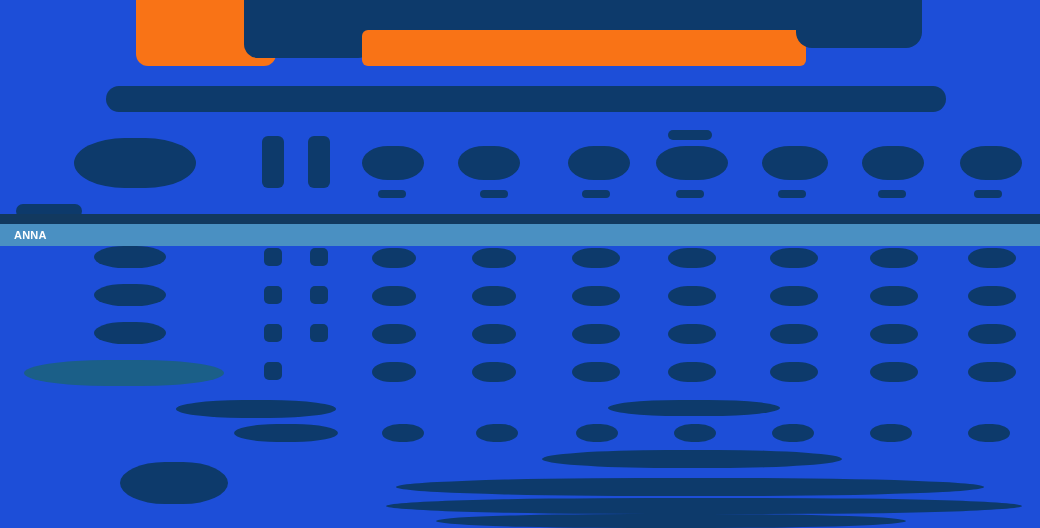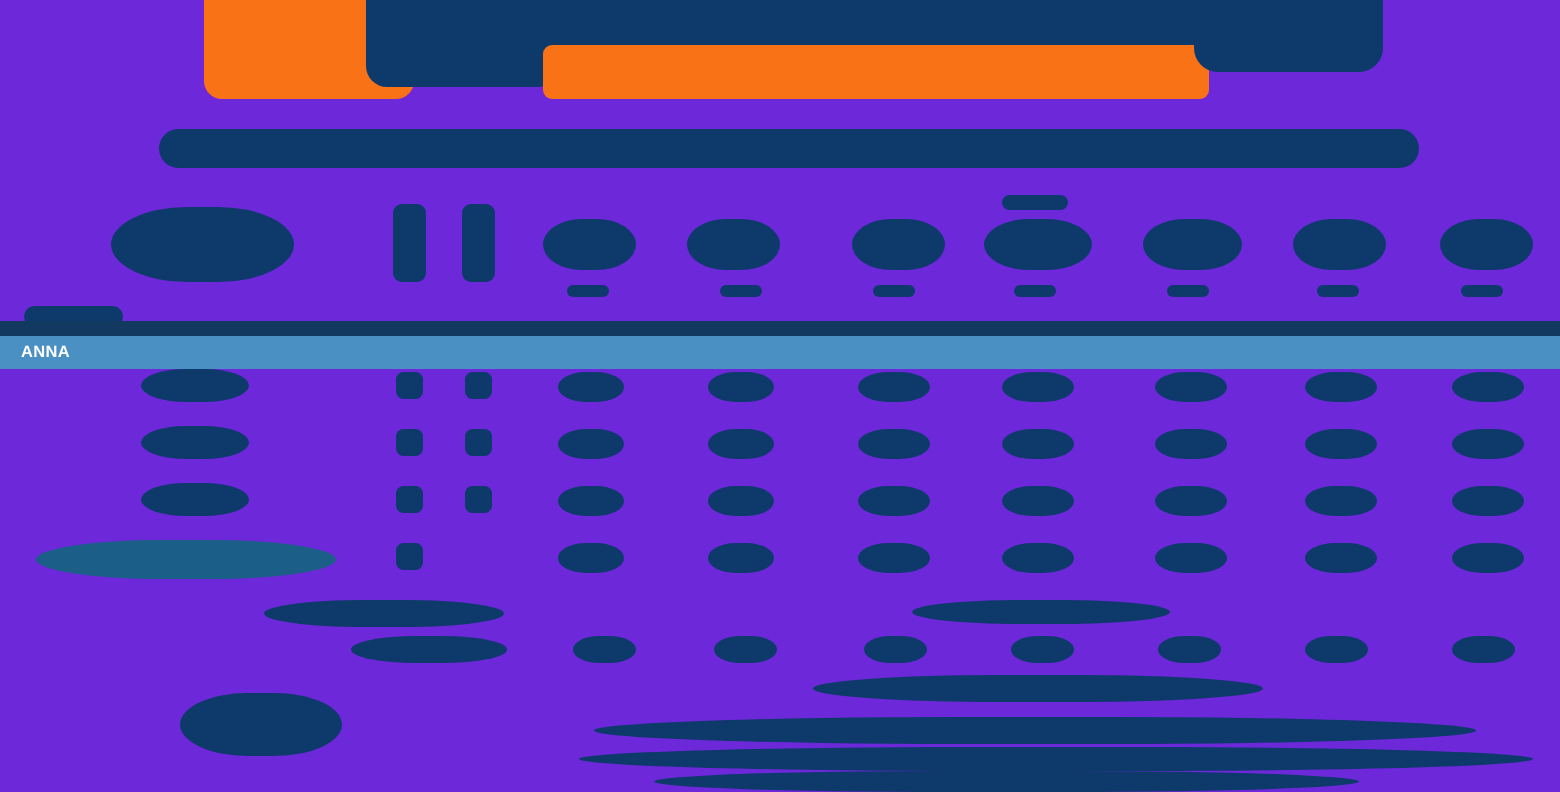--- a/index.html
+++ b/index.html
@@ -13,21 +13,21 @@
     position: relative;
     overflow: hidden;
     font-family: "Liberation Sans", sans-serif;
     color: #ffffff;
   }
   .canvas {
     position: absolute;
     left: 0; top: 0;
     width: 1040px;
     height: 528px;
-    background: #6d28d9;
+    background: #1d4ed8;
   }
   
   .blk {
     position: absolute;
     background: #0d3a6b;
     border-radius: 10px;
   }
   .blk.orange { background: #f97316; }
   .blk.navy   { background: #0d3a6b; }
   .blk.teal   { background: #1b5f88; }

